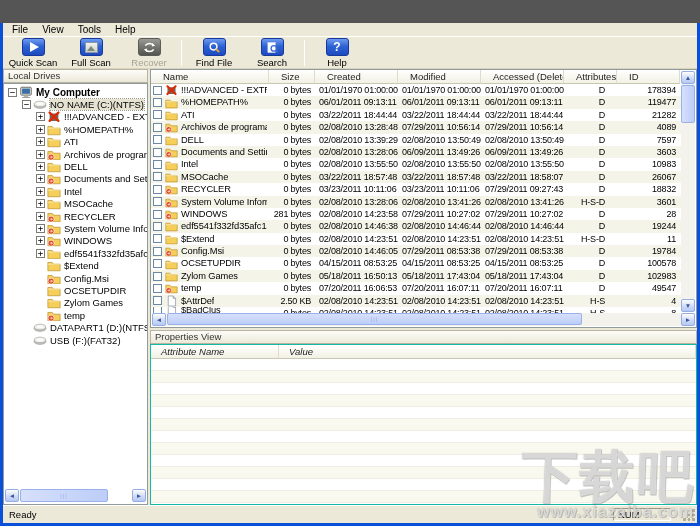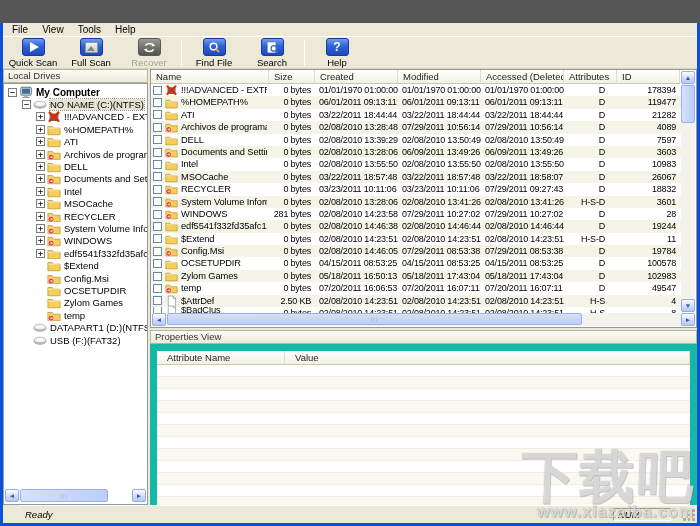--- a/index.html
+++ b/index.html
@@ -86,21 +86,21 @@
   .tree-hscroll { position:absolute; left:1px; right:1px; bottom:1px; height:14px; }
 
   
   .right-panel { position:absolute; top:0; left:147px; right:0; bottom:0; }
 
   .filelist { position:absolute; top:0; left:0; right:0; height:259px; background:#fff; border:1px solid #919b9c; }
   .fl-header { position:absolute; top:0; left:0; right:15px; height:14px; display:flex; }
   .fl-hcell {
     background:linear-gradient(180deg,#ffffff,#f2f1e4);
     border-right:1px solid #dedccb; border-bottom:1px solid #c9c7b5;
-    font-size:9.5px; color:#222; line-height:13px; padding:0 5px; white-space:nowrap; overflow:hidden;
+    font-size:9.5px; color:#222; line-height:13px; padding:0 12px; white-space:nowrap; overflow:hidden;
   }
   .fl-hcell.r { text-align:left; }
   .c0{width:118px} .c1{width:46px} .c2{width:83px} .c3{width:83px} .c4{width:83px} .c5{width:53px} .c6{width:63px}
   .fl-rows { position:absolute; top:14px; left:0; right:15px; bottom:14px; overflow:hidden; }
   .fl-row { height:12.4px; display:flex; font-size:9px; letter-spacing:-0.2px; color:#000; }
   .fl-row.alt { background:#f4f4e9; }
   .fl-row.partial { height:6px; overflow:hidden; }
   .fl-cell { padding:0 4px; line-height:12.4px; white-space:nowrap; overflow:hidden; }
   .fl-cell.r { text-align:right; }
   .fl-cell.attrs { padding-right:12px; }
@@ -126,36 +126,36 @@
   }
   .sb-h .sb-thumb { background:linear-gradient(180deg,#d7e0fb,#bccdf8); }
   .sb-thumb .grip { position:absolute; inset:0; display:flex; align-items:center; justify-content:center; color:#98b1ea; font-size:6px; letter-spacing:1px; }
 
   
   .props-caption {
     position:absolute; top:261px; left:0; right:0; height:14px;
     border:1px solid #b8b4a2; background:linear-gradient(180deg,#fdfcf8,#ece9d8);
     font-size:9.5px; color:#333; line-height:12px; padding-left:4px;
   }
-  .props-box { position:absolute; top:275px; left:0; right:0; bottom:0; background:#fff; border:7px solid #14b8a6; }
+  .props-box { position:absolute; top:275px; left:0; right:0; bottom:0; background:#fff; border:1px solid #14b8a6;font-style:italic; }
   .props-header { display:flex; height:14px; }
   .props-hcell {
     background:linear-gradient(180deg,#ffffff,#f2f1e4);
     border-right:1px solid #dedccb; border-bottom:1px solid #c9c7b5;
     font-size:9.5px; color:#222; line-height:13px; padding:0 10px; white-space:nowrap;
   }
   .props-hcell.k { width:128px; }
   .props-hcell.v { flex:1; }
   .props-stripe { height:12px; border-bottom:1px solid #f0eee2; }
   .props-stripe.alt { background:#faf9f0; }
 
   
   .statusbar {
-    position:absolute; left:16px; right:0; bottom:0; height:18px;
-    border-top:1px solid #fff; background:#ece9d8; font-size:9.5px; color:#000;font-style:italic;
+    position:absolute; left:0; right:0; bottom:0; height:18px;
+    border-top:1px solid #fff; background:#ece9d8; font-size:9.5px; color:#000;
   }
   .status-ready { position:absolute; left:6px; top:3px; }
   .status-pane-num {
     position:absolute; right:26px; top:2px; width:58px; height:13px;
     border:1px solid; border-color:#9d9a84 #fff #fff #9d9a84; padding:0 4px; line-height:11px;
   }
   .size-grip {
     position:absolute; right:1px; bottom:1px; width:13px; height:13px;
     background:
       radial-gradient(circle at 10.5px 10.5px,#b0ac98 1.4px,transparent 1.6px),

